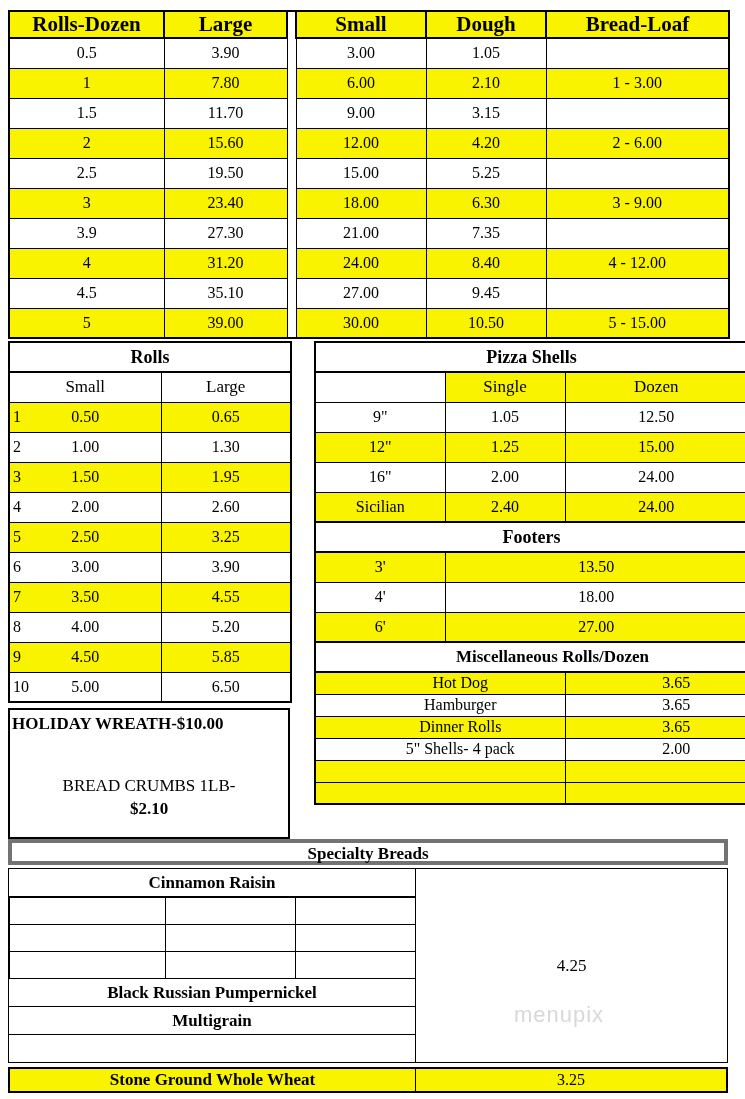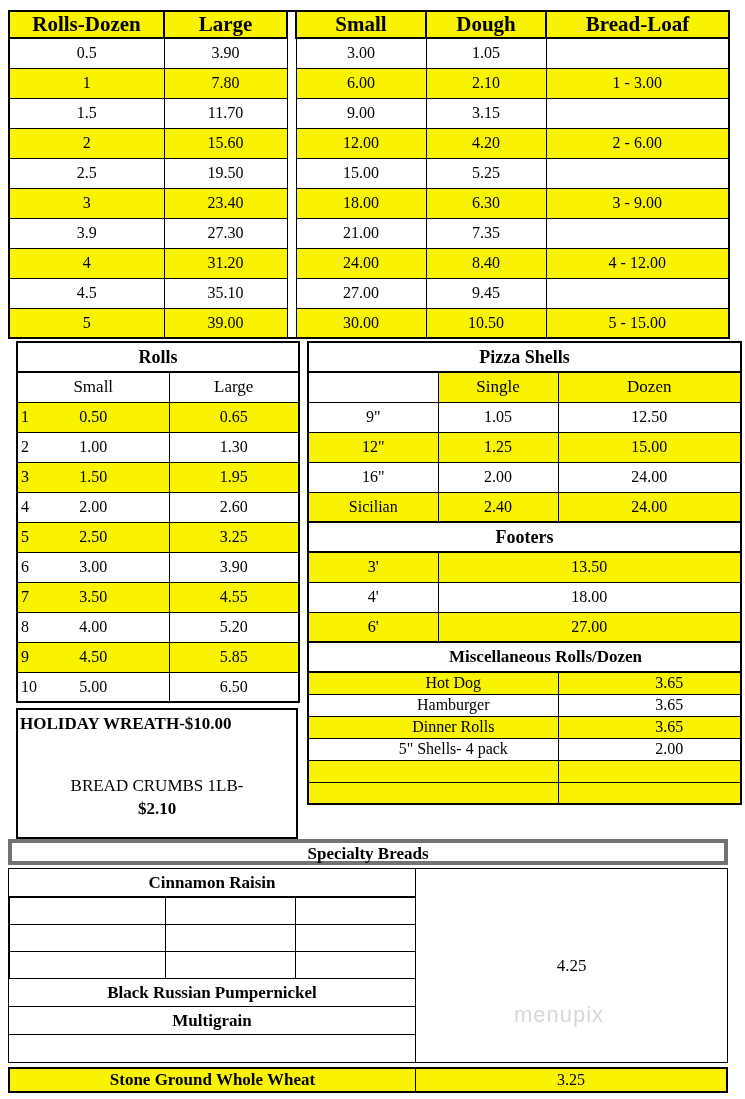--- a/index.html
+++ b/index.html
@@ -23,21 +23,21 @@
   .top-table{ width:720px; border:2px solid #000; }
   .top-table th{
     background:var(--hl); font-weight:bold; font-size:21px; height:15px;
     border:2px solid #000;
   }
   td.gap, th.gap{
     border-top:none; border-bottom:none; background:#fff !important; padding:0;
   }
 
   
-  .mid{ display:flex; gap:7px; margin-top:2px; align-items:flex-start;margin-left:8px; }
+  .mid{ display:flex; gap:22px; margin-top:2px; align-items:flex-start; }
   .rolls-table{ width:282px; border:2px solid #000; }
   .right-table{ width:433px; border:2px solid #000; }
   th.section-title{
     background:#fff; font-weight:bold; font-size:18px;
     border:2px solid #000; height:30px;
   }
   th.misc-title{ font-size:17px;padding-left:44px; }
   tr.colhead td{ font-size:17px; }
   .numcell{ position:relative; }
   .rownum{ position:absolute; left:3px; top:50%; transform:translateY(-50%); }

